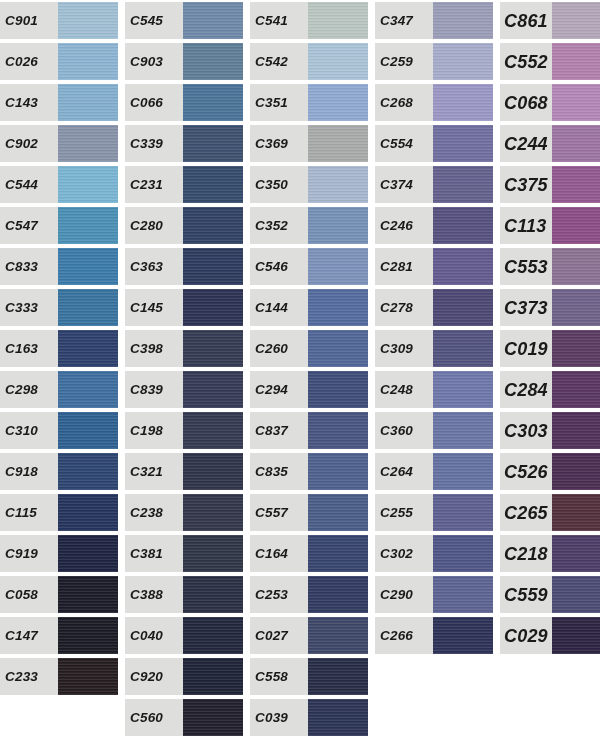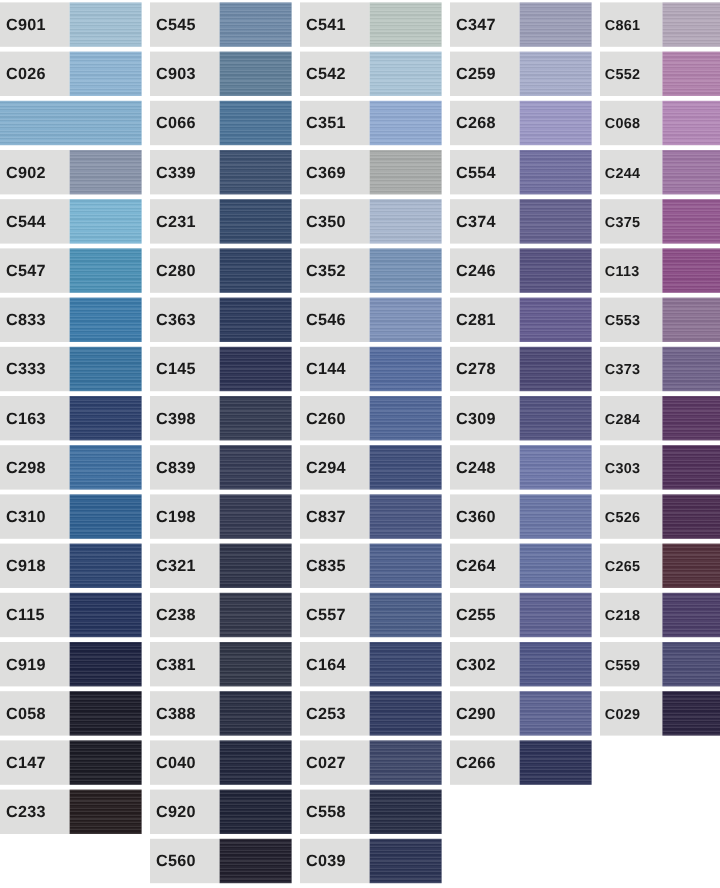--- a/index.html
+++ b/index.html
@@ -18,20 +18,21 @@
     width: 600px;
     height: 740px;
     box-sizing: border-box;
   }
   .column {
     display: flex;
     flex-direction: column;
     width: 125px;
     flex: 0 0 125px;
     padding-top: 2px;
+    font-style: italic;
   }
   .column.last {
     width: 100px;
     flex: 0 0 100px;
   }
   .swatch-row {
     display: flex;
     align-items: stretch;
     height: 37px;
     flex: 0 0 37px;
@@ -50,21 +51,21 @@
     box-sizing: border-box;
     font-size: 13.5px;
     font-weight: 600;
     letter-spacing: 0.2px;
     color: #1a1a1a;
     font-family: "Liberation Sans", sans-serif;
     line-height: 1;
   }
   .column.last .swatch-label {
     flex: 0 0 52px;
-    font-size: 12px;
+    font-size: 18px;
     padding-left: 4px;
   }
   .swatch-color {
     flex: 1 1 auto;
     position: relative;
     overflow: hidden;
   }
   .swatch-color::after {
     content: "";
     position: absolute;
@@ -89,20 +90,21 @@
   <div class="column">
     <div class="swatch-row">
         <div class="swatch-label">C901</div>
         <div class="swatch-color" style="background-color: rgb(159, 190, 210);"></div>
       </div>
     <div class="swatch-row">
         <div class="swatch-label">C026</div>
         <div class="swatch-color" style="background-color: rgb(140, 179, 210);"></div>
       </div>
     <div class="swatch-row">
+        <div class="swatch-label">C143</div>
         <div class="swatch-color" style="background-color: rgb(130, 174, 205);"></div>
       </div>
     <div class="swatch-row">
         <div class="swatch-label">C902</div>
         <div class="swatch-color" style="background-color: rgb(135, 146, 168);"></div>
       </div>
     <div class="swatch-row">
         <div class="swatch-label">C544</div>
         <div class="swatch-color" style="background-color: rgb(121, 180, 210);"></div>
       </div>
@@ -404,20 +406,24 @@
       </div>
     <div class="swatch-row">
         <div class="swatch-label">C553</div>
         <div class="swatch-color" style="background-color: rgb(138, 113, 146);"></div>
       </div>
     <div class="swatch-row">
         <div class="swatch-label">C373</div>
         <div class="swatch-color" style="background-color: rgb(110, 97, 136);"></div>
       </div>
     <div class="swatch-row">
+        <div class="swatch-label">C019</div>
+        <div class="swatch-color" style="background-color: rgb(90, 58, 96);"></div>
+      </div>
+    <div class="swatch-row">
         <div class="swatch-label">C284</div>
         <div class="swatch-color" style="background-color: rgb(88, 53, 96);"></div>
       </div>
     <div class="swatch-row">
         <div class="swatch-label">C303</div>
         <div class="swatch-color" style="background-color: rgb(79, 47, 88);"></div>
       </div>
     <div class="swatch-row">
         <div class="swatch-label">C526</div>
         <div class="swatch-color" style="background-color: rgb(74, 44, 80);"></div>

